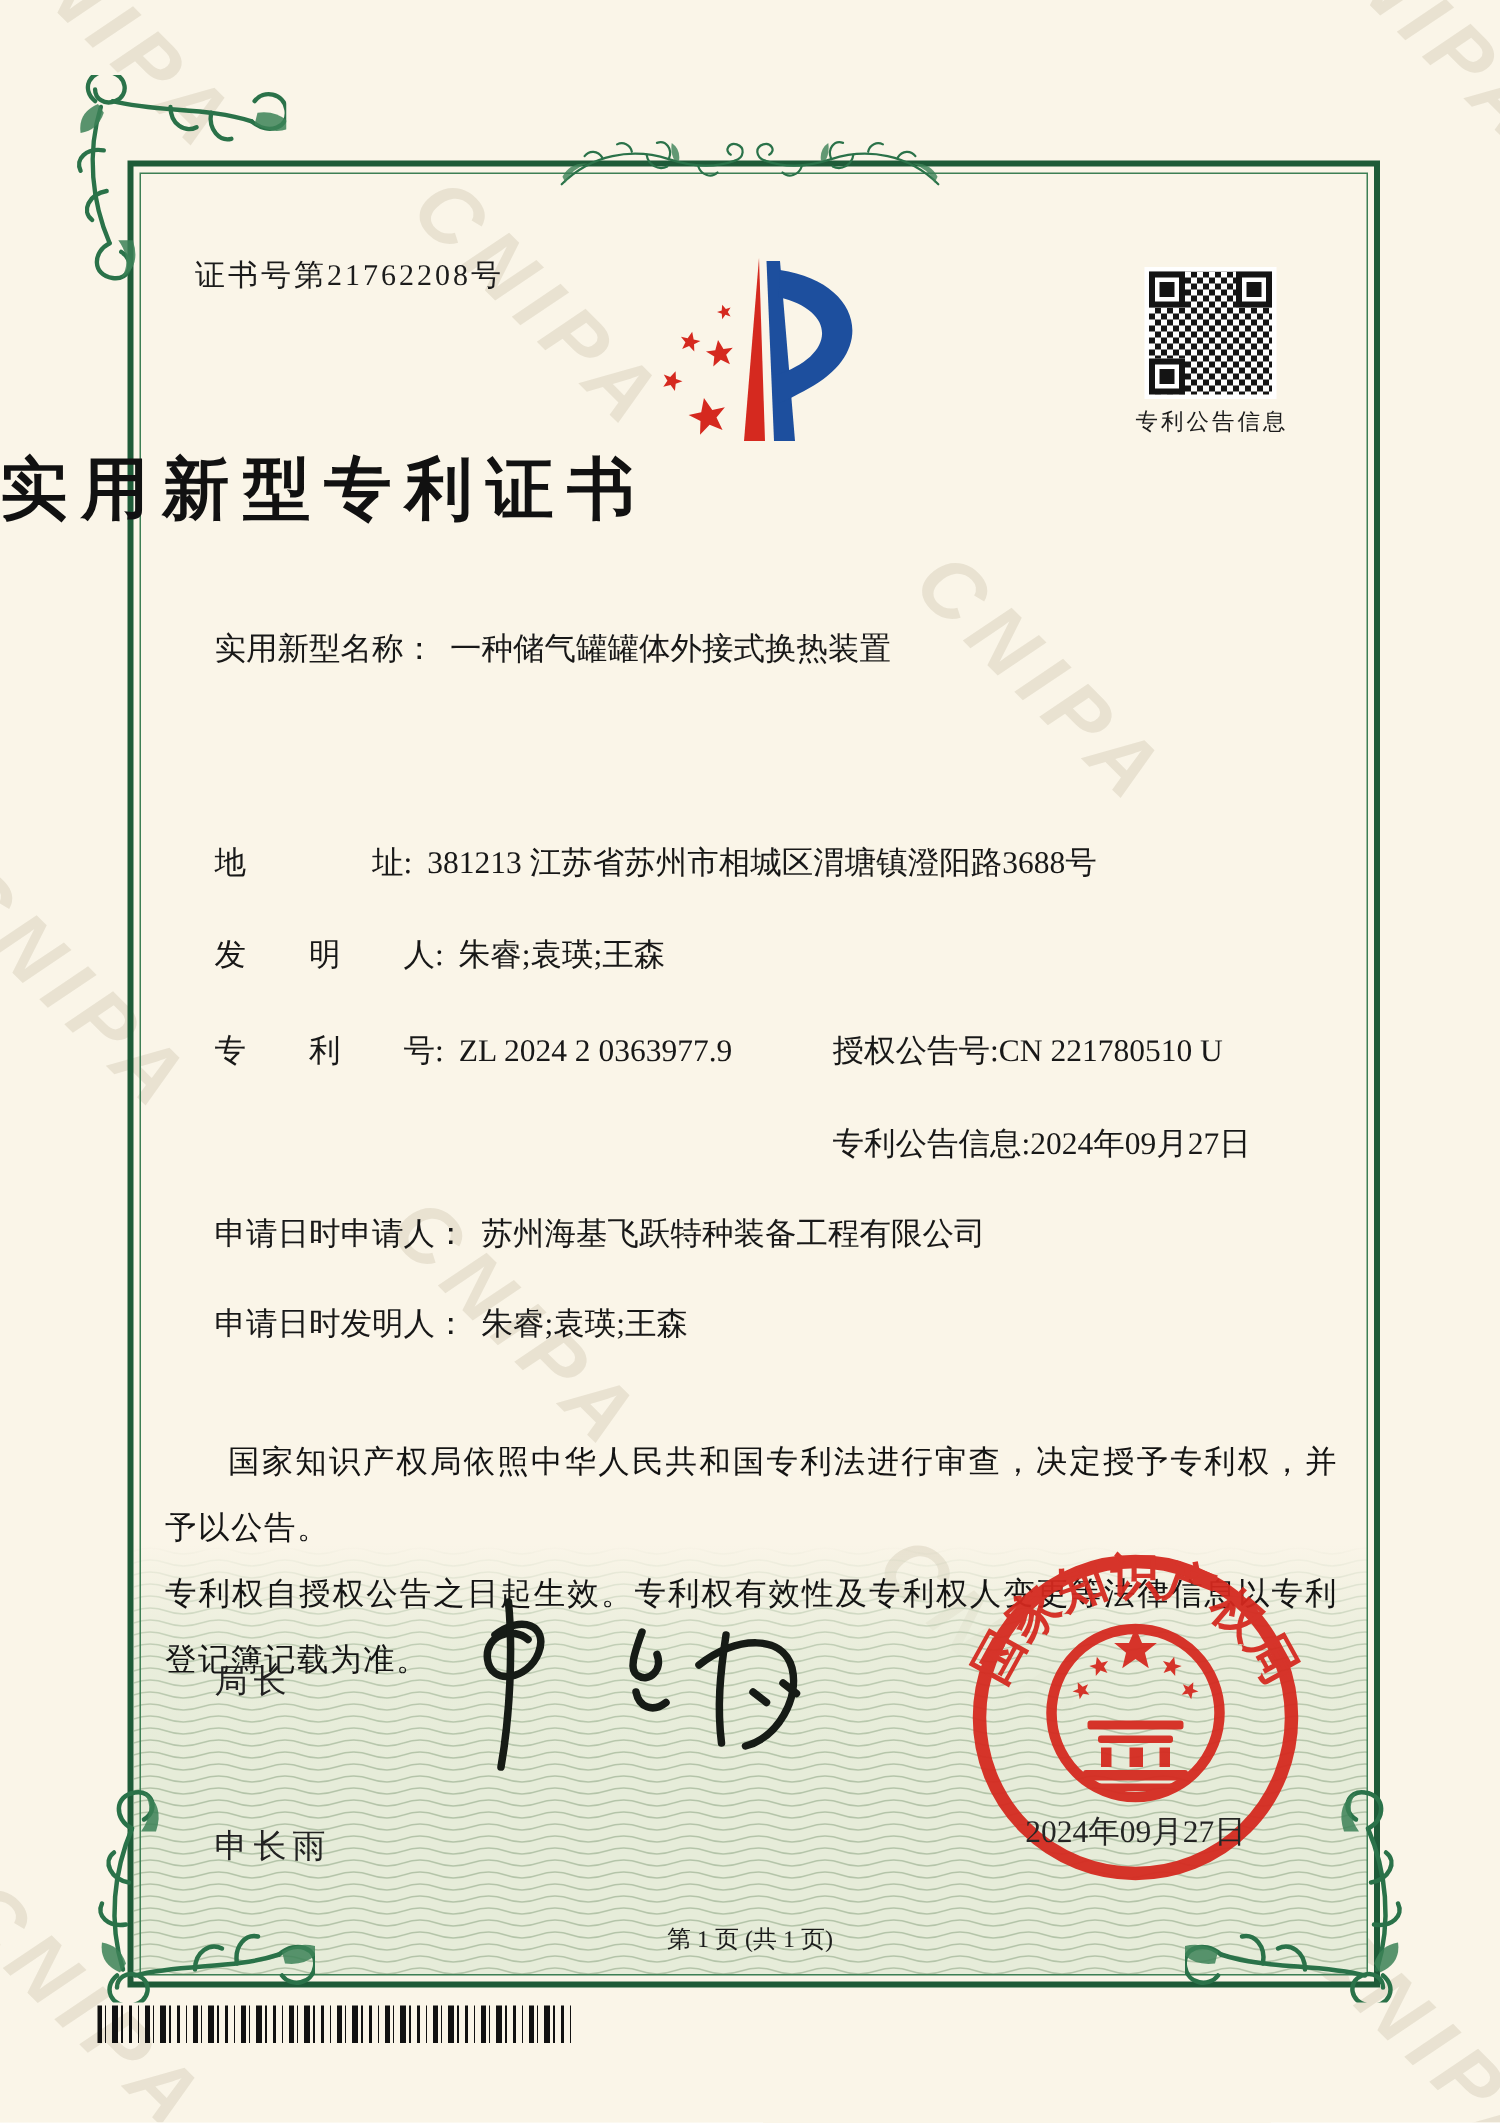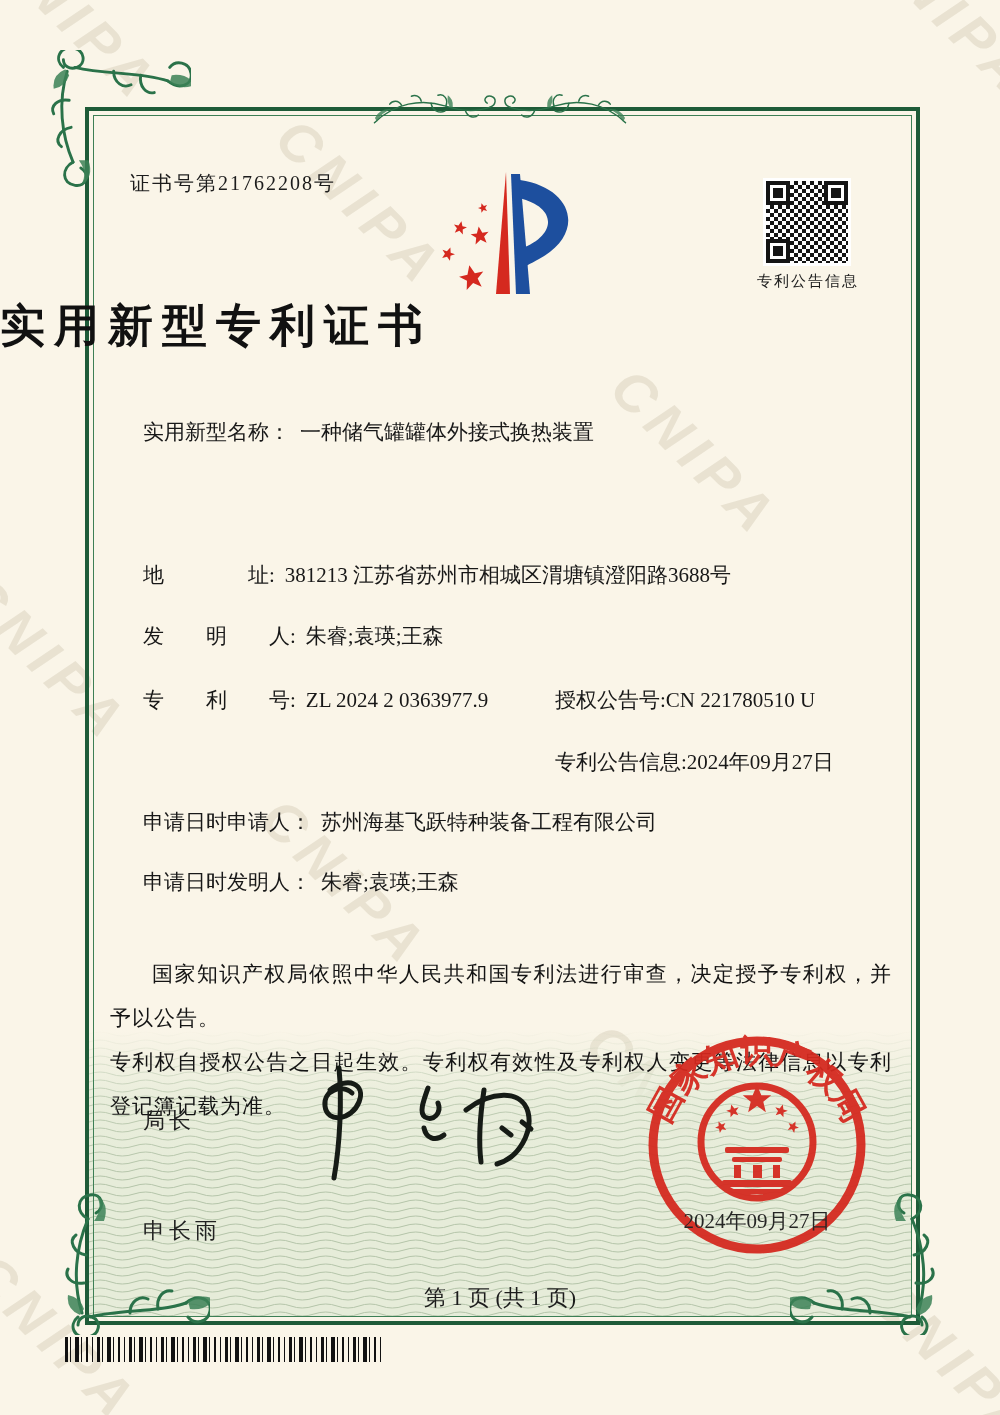--- a/index.html
+++ b/index.html
@@ -51,21 +51,21 @@
       font-size:21px;line-height:44px;letter-spacing:1px;color:#141414;text-align:justify;}
   .statement .ln1{text-indent:2em;}
 
   .signer{position:absolute;left:143px;font-family:Liberation Mono, monospace;
       font-size:22px;letter-spacing:4px;color:#222;}
   .signer.t{top:1106px;} .signer.n{top:1180px;margin-top:36px;}
   .signature{position:absolute;left:278px;top:1058px;width:270px;height:135px;}
 
   .seal{position:absolute;left:642px;top:1030px;width:230px;height:230px;opacity:.94;}
 
-  .footer{position:absolute;left:0;right:0;top:1283px;text-align:center;font-size:22px;color:#1c1c1c;}
+  .footer{position:absolute;left:0;right:0;top:1283px;text-align:center;font-size:16px;color:#1c1c1c;}
 
   .barcode{position:absolute;left:65px;top:1337px;width:318px;height:25px;
       background:repeating-linear-gradient(90deg,
         #111 0 3px, transparent 3px 5px,
         #111 5px 6px, transparent 6px 10px,
         #111 10px 14px, transparent 14px 16px,
         #111 16px 17px, transparent 17px 21px,
         #111 21px 23px, transparent 23px 27px,
         #111 27px 28px, transparent 28px 32px);}
 

